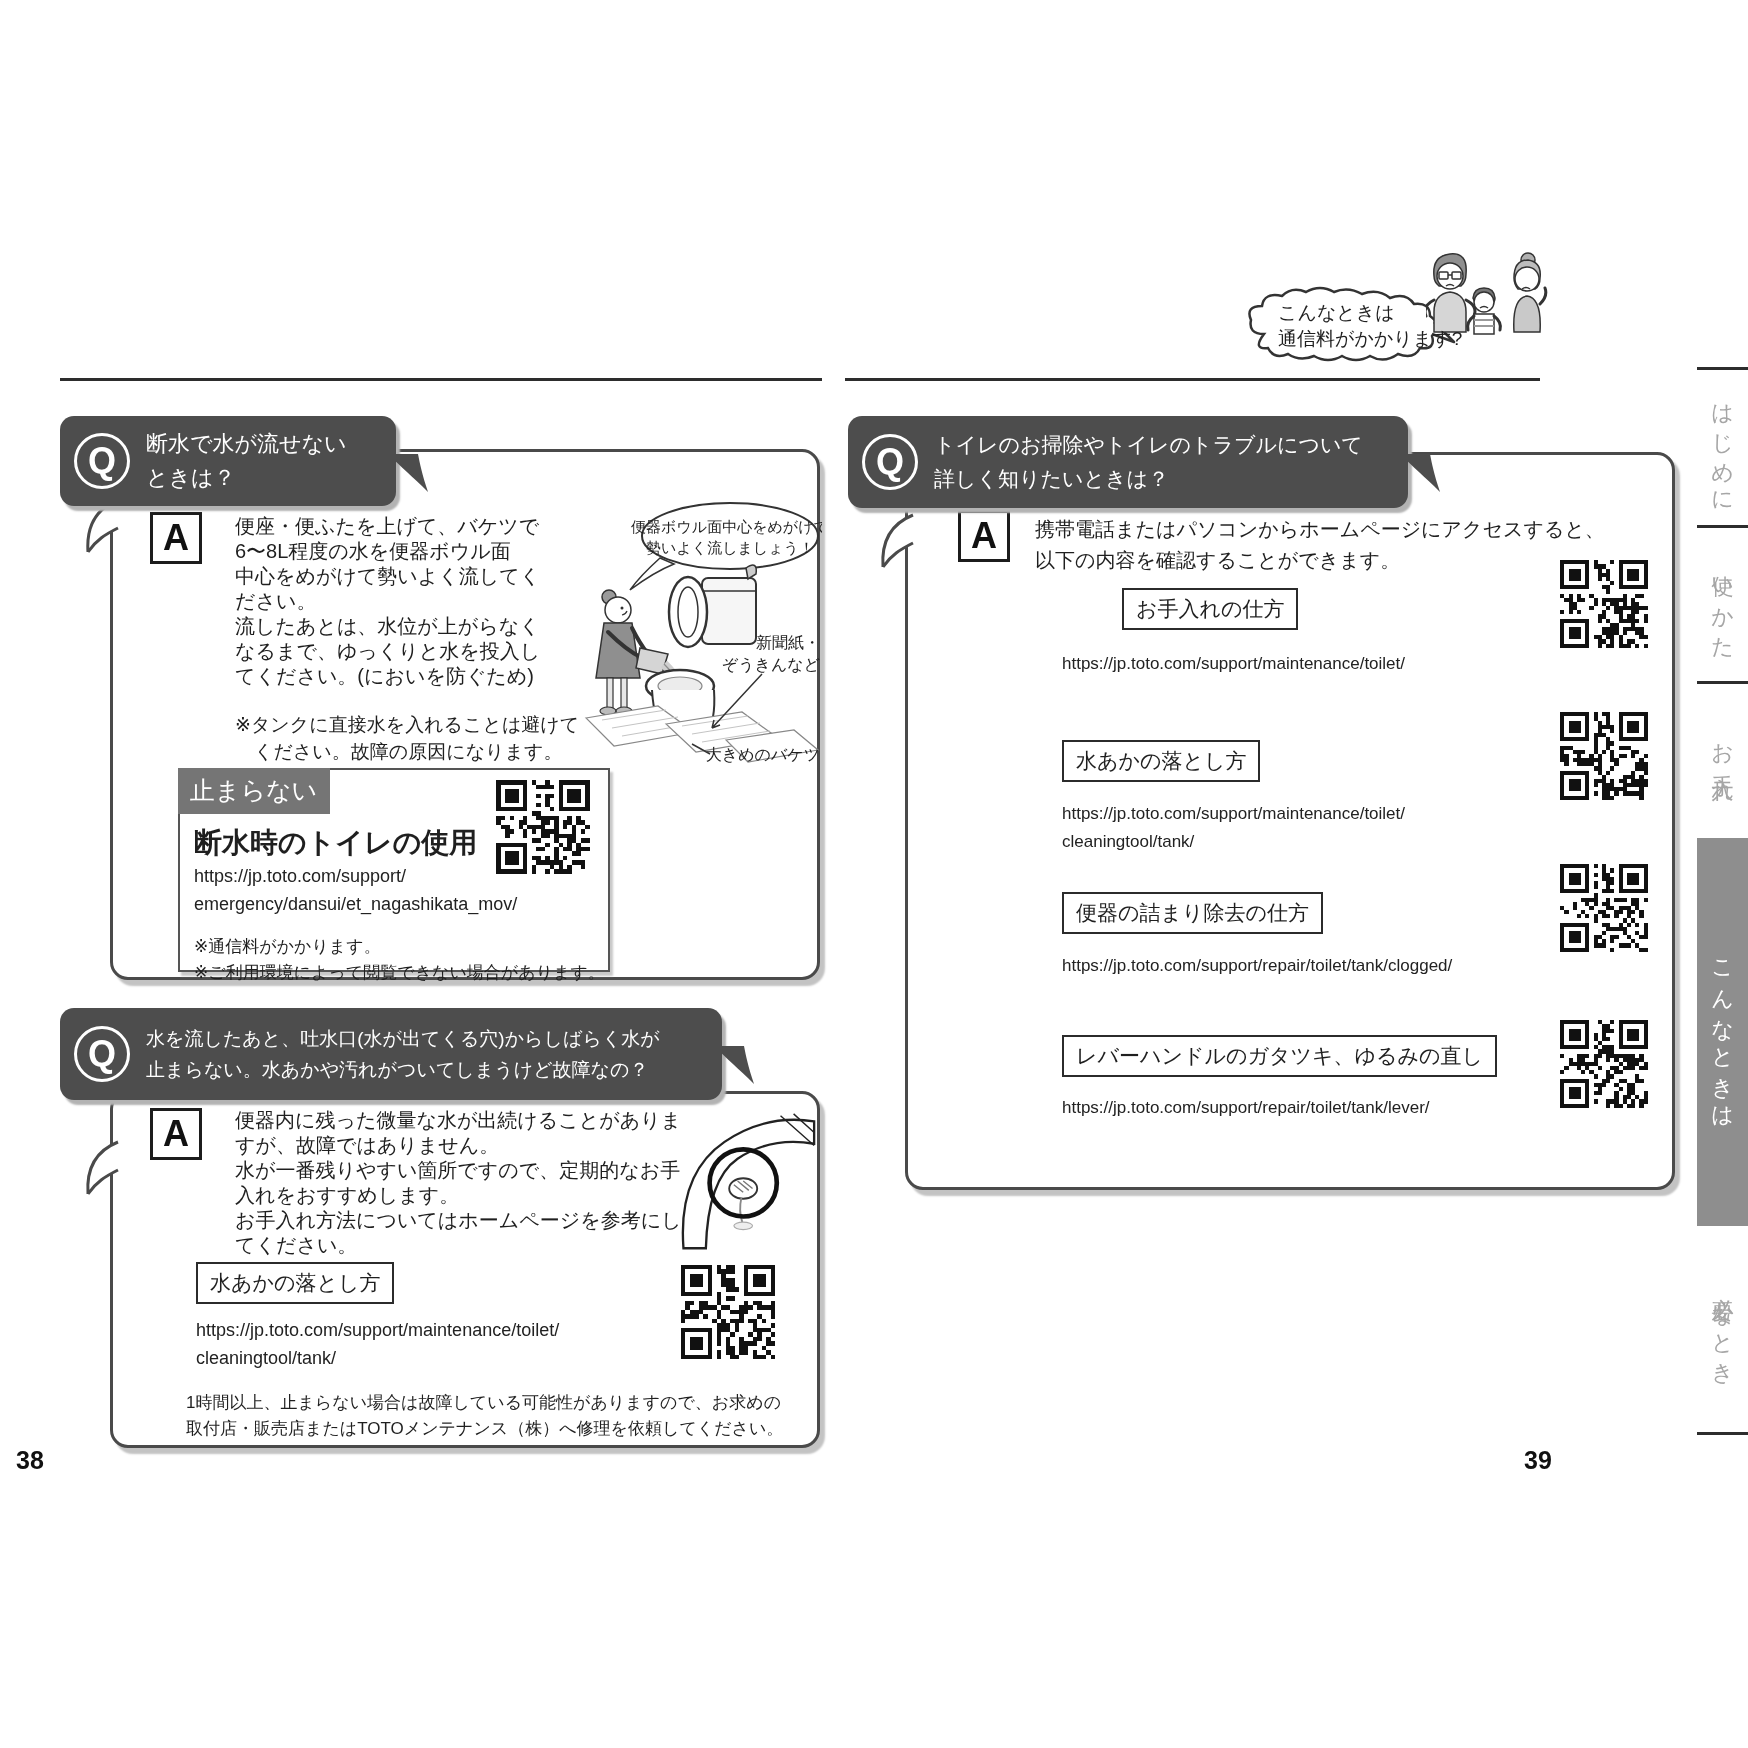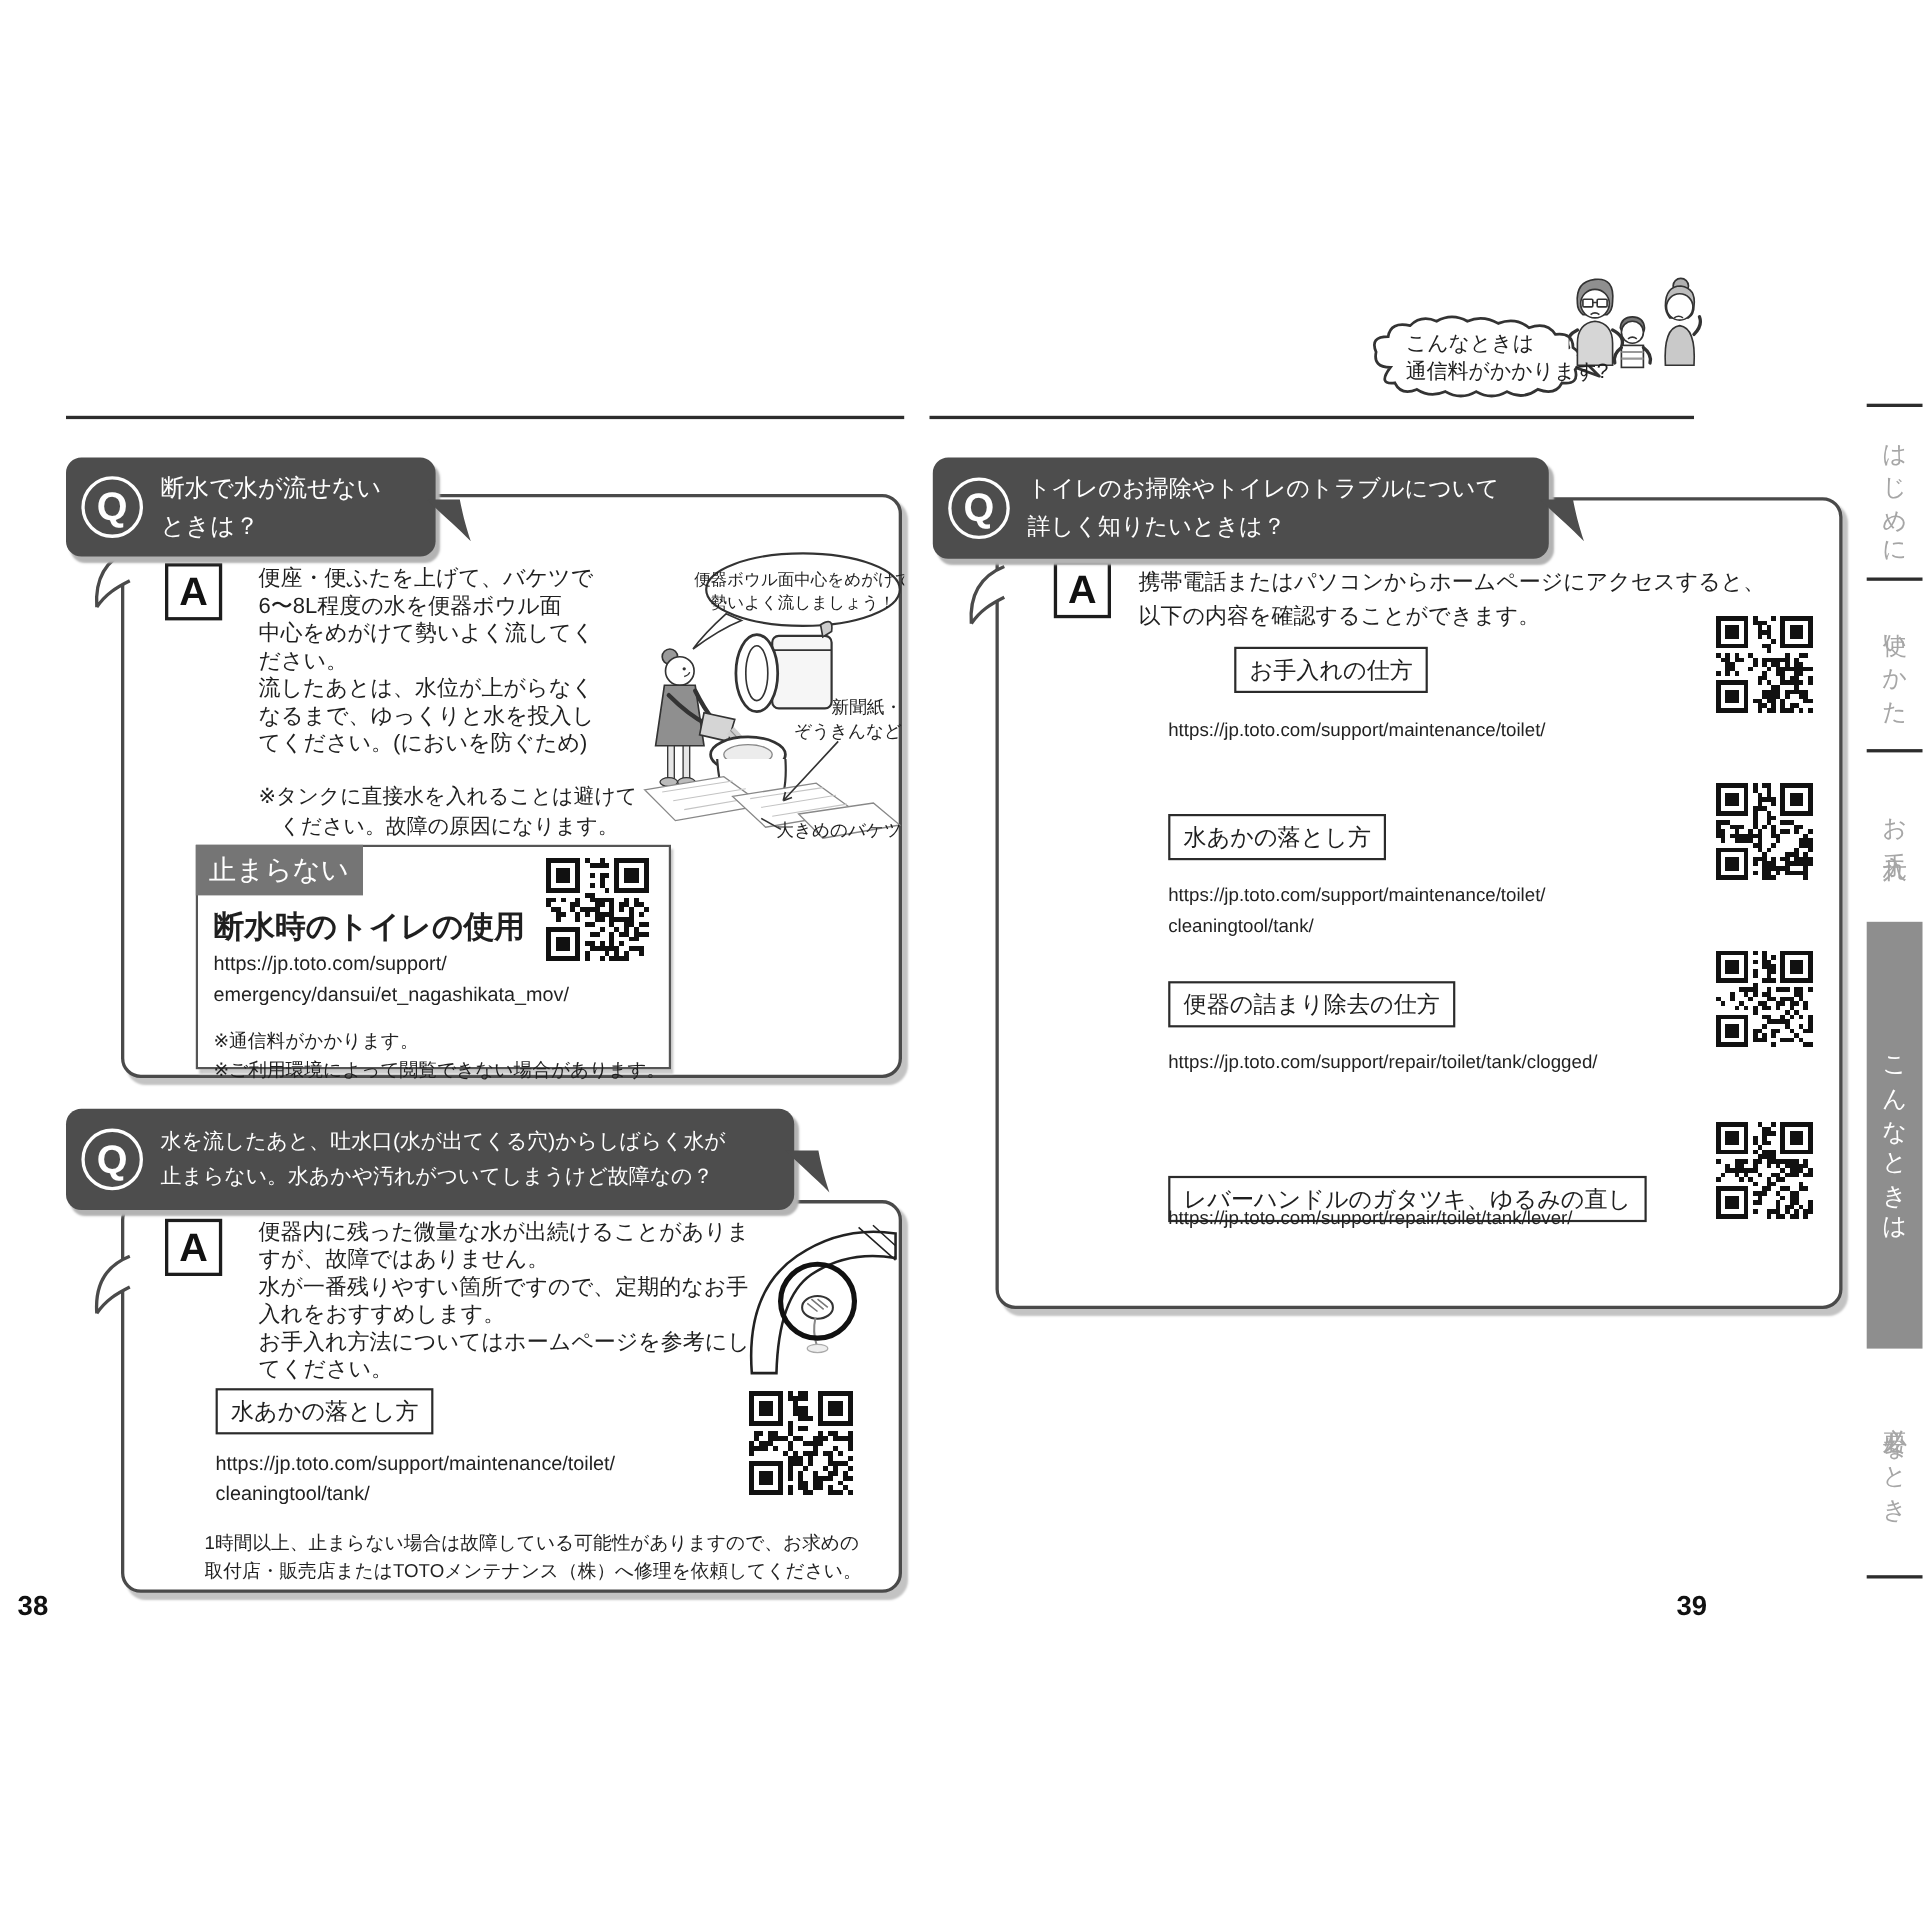--- a/index.html
+++ b/index.html
@@ -278,21 +278,21 @@
   <span class="labelbox" style="left:1062px;top:892px;">便器の詰まり除去の仕方</span>
   <div class="url url-r" style="left:1062px;top:952px;">
       <div class="tline">https://jp.toto.com/support/repair/toilet/tank/clogged/</div>
     </div>
   <div class="qr" style="left:1556px;top:860px;width:96px;height:96px;">
       <svg viewBox="-1 -1 23 23" shape-rendering="crispEdges">
         <path d="M0 0h1v1h-1zM1 0h1v1h-1zM2 0h1v1h-1zM3 0h1v1h-1zM4 0h1v1h-1zM5 0h1v1h-1zM6 0h1v1h-1zM8 0h1v1h-1zM10 0h1v1h-1zM14 0h1v1h-1zM15 0h1v1h-1zM16 0h1v1h-1zM17 0h1v1h-1zM18 0h1v1h-1zM19 0h1v1h-1zM20 0h1v1h-1zM0 1h1v1h-1zM6 1h1v1h-1zM10 1h1v1h-1zM12 1h1v1h-1zM14 1h1v1h-1zM20 1h1v1h-1zM0 2h1v1h-1zM2 2h1v1h-1zM3 2h1v1h-1zM4 2h1v1h-1zM6 2h1v1h-1zM8 2h1v1h-1zM10 2h1v1h-1zM11 2h1v1h-1zM14 2h1v1h-1zM16 2h1v1h-1zM17 2h1v1h-1zM18 2h1v1h-1zM20 2h1v1h-1zM0 3h1v1h-1zM2 3h1v1h-1zM3 3h1v1h-1zM4 3h1v1h-1zM6 3h1v1h-1zM10 3h1v1h-1zM11 3h1v1h-1zM12 3h1v1h-1zM14 3h1v1h-1zM16 3h1v1h-1zM17 3h1v1h-1zM18 3h1v1h-1zM20 3h1v1h-1zM0 4h1v1h-1zM2 4h1v1h-1zM3 4h1v1h-1zM4 4h1v1h-1zM6 4h1v1h-1zM8 4h1v1h-1zM11 4h1v1h-1zM12 4h1v1h-1zM14 4h1v1h-1zM16 4h1v1h-1zM17 4h1v1h-1zM18 4h1v1h-1zM20 4h1v1h-1zM0 5h1v1h-1zM6 5h1v1h-1zM8 5h1v1h-1zM11 5h1v1h-1zM14 5h1v1h-1zM20 5h1v1h-1zM0 6h1v1h-1zM1 6h1v1h-1zM2 6h1v1h-1zM3 6h1v1h-1zM4 6h1v1h-1zM5 6h1v1h-1zM6 6h1v1h-1zM10 6h1v1h-1zM11 6h1v1h-1zM12 6h1v1h-1zM14 6h1v1h-1zM15 6h1v1h-1zM16 6h1v1h-1zM17 6h1v1h-1zM18 6h1v1h-1zM19 6h1v1h-1zM20 6h1v1h-1zM8 7h1v1h-1zM5 8h1v1h-1zM6 8h1v1h-1zM7 8h1v1h-1zM8 8h1v1h-1zM11 8h1v1h-1zM13 8h1v1h-1zM14 8h1v1h-1zM15 8h1v1h-1zM17 8h1v1h-1zM18 8h1v1h-1zM20 8h1v1h-1zM3 9h1v1h-1zM6 9h1v1h-1zM8 9h1v1h-1zM10 9h1v1h-1zM11 9h1v1h-1zM17 9h1v1h-1zM18 9h1v1h-1zM0 10h1v1h-1zM3 10h1v1h-1zM7 10h1v1h-1zM11 10h1v1h-1zM12 10h1v1h-1zM14 10h1v1h-1zM15 10h1v1h-1zM16 10h1v1h-1zM18 10h1v1h-1zM1 11h1v1h-1zM5 11h1v1h-1zM9 11h1v1h-1zM10 11h1v1h-1zM13 11h1v1h-1zM14 11h1v1h-1zM16 11h1v1h-1zM17 11h1v1h-1zM19 11h1v1h-1zM4 12h1v1h-1zM6 12h1v1h-1zM8 12h1v1h-1zM10 12h1v1h-1zM11 12h1v1h-1zM13 12h1v1h-1zM16 12h1v1h-1zM19 12h1v1h-1zM8 13h1v1h-1zM15 13h1v1h-1zM17 13h1v1h-1zM0 14h1v1h-1zM1 14h1v1h-1zM2 14h1v1h-1zM3 14h1v1h-1zM4 14h1v1h-1zM5 14h1v1h-1zM6 14h1v1h-1zM10 14h1v1h-1zM11 14h1v1h-1zM14 14h1v1h-1zM16 14h1v1h-1zM18 14h1v1h-1zM20 14h1v1h-1zM0 15h1v1h-1zM6 15h1v1h-1zM11 15h1v1h-1zM12 15h1v1h-1zM13 15h1v1h-1zM14 15h1v1h-1zM15 15h1v1h-1zM20 15h1v1h-1zM0 16h1v1h-1zM2 16h1v1h-1zM3 16h1v1h-1zM4 16h1v1h-1zM6 16h1v1h-1zM10 16h1v1h-1zM15 16h1v1h-1zM18 16h1v1h-1zM20 16h1v1h-1zM0 17h1v1h-1zM2 17h1v1h-1zM3 17h1v1h-1zM4 17h1v1h-1zM6 17h1v1h-1zM8 17h1v1h-1zM9 17h1v1h-1zM12 17h1v1h-1zM13 17h1v1h-1zM16 17h1v1h-1zM19 17h1v1h-1zM20 17h1v1h-1zM0 18h1v1h-1zM2 18h1v1h-1zM3 18h1v1h-1zM4 18h1v1h-1zM6 18h1v1h-1zM8 18h1v1h-1zM10 18h1v1h-1zM12 18h1v1h-1zM17 18h1v1h-1zM0 19h1v1h-1zM6 19h1v1h-1zM8 19h1v1h-1zM9 19h1v1h-1zM10 19h1v1h-1zM14 19h1v1h-1zM15 19h1v1h-1zM16 19h1v1h-1zM18 19h1v1h-1zM0 20h1v1h-1zM1 20h1v1h-1zM2 20h1v1h-1zM3 20h1v1h-1zM4 20h1v1h-1zM5 20h1v1h-1zM6 20h1v1h-1zM12 20h1v1h-1zM19 20h1v1h-1zM20 20h1v1h-1z" fill="#111"></path>
       </svg>
     </div>
 
-  <span class="labelbox" style="left:1062px;top:1035px;margin-top:34px;">レバーハンドルのガタツキ、ゆるみの直し</span>
+  <span class="labelbox" style="left:1062px;top:1035px;">レバーハンドルのガタツキ、ゆるみの直し</span>
   <div class="url url-r" style="left:1062px;top:1094px;">
       <div class="tline">https://jp.toto.com/support/repair/toilet/tank/lever/</div>
     </div>
   <div class="qr" style="left:1556px;top:1016px;width:96px;height:96px;">
       <svg viewBox="-1 -1 23 23" shape-rendering="crispEdges">
         <path d="M0 0h1v1h-1zM1 0h1v1h-1zM2 0h1v1h-1zM3 0h1v1h-1zM4 0h1v1h-1zM5 0h1v1h-1zM6 0h1v1h-1zM9 0h1v1h-1zM12 0h1v1h-1zM14 0h1v1h-1zM15 0h1v1h-1zM16 0h1v1h-1zM17 0h1v1h-1zM18 0h1v1h-1zM19 0h1v1h-1zM20 0h1v1h-1zM0 1h1v1h-1zM6 1h1v1h-1zM10 1h1v1h-1zM11 1h1v1h-1zM14 1h1v1h-1zM20 1h1v1h-1zM0 2h1v1h-1zM2 2h1v1h-1zM3 2h1v1h-1zM4 2h1v1h-1zM6 2h1v1h-1zM10 2h1v1h-1zM11 2h1v1h-1zM12 2h1v1h-1zM14 2h1v1h-1zM16 2h1v1h-1zM17 2h1v1h-1zM18 2h1v1h-1zM20 2h1v1h-1zM0 3h1v1h-1zM2 3h1v1h-1zM3 3h1v1h-1zM4 3h1v1h-1zM6 3h1v1h-1zM8 3h1v1h-1zM10 3h1v1h-1zM14 3h1v1h-1zM16 3h1v1h-1zM17 3h1v1h-1zM18 3h1v1h-1zM20 3h1v1h-1zM0 4h1v1h-1zM2 4h1v1h-1zM3 4h1v1h-1zM4 4h1v1h-1zM6 4h1v1h-1zM8 4h1v1h-1zM10 4h1v1h-1zM11 4h1v1h-1zM14 4h1v1h-1zM16 4h1v1h-1zM17 4h1v1h-1zM18 4h1v1h-1zM20 4h1v1h-1zM0 5h1v1h-1zM6 5h1v1h-1zM9 5h1v1h-1zM14 5h1v1h-1zM20 5h1v1h-1zM0 6h1v1h-1zM1 6h1v1h-1zM2 6h1v1h-1zM3 6h1v1h-1zM4 6h1v1h-1zM5 6h1v1h-1zM6 6h1v1h-1zM8 6h1v1h-1zM10 6h1v1h-1zM11 6h1v1h-1zM12 6h1v1h-1zM14 6h1v1h-1zM15 6h1v1h-1zM16 6h1v1h-1zM17 6h1v1h-1zM18 6h1v1h-1zM19 6h1v1h-1zM20 6h1v1h-1zM9 7h1v1h-1zM10 7h1v1h-1zM11 7h1v1h-1zM12 7h1v1h-1zM0 8h1v1h-1zM4 8h1v1h-1zM5 8h1v1h-1zM6 8h1v1h-1zM8 8h1v1h-1zM9 8h1v1h-1zM11 8h1v1h-1zM12 8h1v1h-1zM13 8h1v1h-1zM14 8h1v1h-1zM15 8h1v1h-1zM16 8h1v1h-1zM17 8h1v1h-1zM19 8h1v1h-1zM2 9h1v1h-1zM4 9h1v1h-1zM5 9h1v1h-1zM8 9h1v1h-1zM11 9h1v1h-1zM13 9h1v1h-1zM15 9h1v1h-1zM16 9h1v1h-1zM17 9h1v1h-1zM18 9h1v1h-1zM19 9h1v1h-1zM2 10h1v1h-1zM3 10h1v1h-1zM4 10h1v1h-1zM5 10h1v1h-1zM6 10h1v1h-1zM7 10h1v1h-1zM8 10h1v1h-1zM14 10h1v1h-1zM16 10h1v1h-1zM17 10h1v1h-1zM18 10h1v1h-1zM20 10h1v1h-1zM1 11h1v1h-1zM4 11h1v1h-1zM6 11h1v1h-1zM9 11h1v1h-1zM12 11h1v1h-1zM13 11h1v1h-1zM15 11h1v1h-1zM16 11h1v1h-1zM17 11h1v1h-1zM19 11h1v1h-1zM20 11h1v1h-1zM0 12h1v1h-1zM5 12h1v1h-1zM7 12h1v1h-1zM11 12h1v1h-1zM13 12h1v1h-1zM14 12h1v1h-1zM8 13h1v1h-1zM11 13h1v1h-1zM12 13h1v1h-1zM18 13h1v1h-1zM0 14h1v1h-1zM1 14h1v1h-1zM2 14h1v1h-1zM3 14h1v1h-1zM4 14h1v1h-1zM5 14h1v1h-1zM6 14h1v1h-1zM10 14h1v1h-1zM11 14h1v1h-1zM14 14h1v1h-1zM15 14h1v1h-1zM18 14h1v1h-1zM19 14h1v1h-1zM0 15h1v1h-1zM6 15h1v1h-1zM8 15h1v1h-1zM9 15h1v1h-1zM10 15h1v1h-1zM13 15h1v1h-1zM16 15h1v1h-1zM17 15h1v1h-1zM0 16h1v1h-1zM2 16h1v1h-1zM3 16h1v1h-1zM4 16h1v1h-1zM6 16h1v1h-1zM9 16h1v1h-1zM14 16h1v1h-1zM16 16h1v1h-1zM17 16h1v1h-1zM0 17h1v1h-1zM2 17h1v1h-1zM3 17h1v1h-1zM4 17h1v1h-1zM6 17h1v1h-1zM8 17h1v1h-1zM9 17h1v1h-1zM13 17h1v1h-1zM16 17h1v1h-1zM17 17h1v1h-1zM20 17h1v1h-1zM0 18h1v1h-1zM2 18h1v1h-1zM3 18h1v1h-1zM4 18h1v1h-1zM6 18h1v1h-1zM13 18h1v1h-1zM15 18h1v1h-1zM16 18h1v1h-1zM18 18h1v1h-1zM20 18h1v1h-1zM0 19h1v1h-1zM6 19h1v1h-1zM8 19h1v1h-1zM11 19h1v1h-1zM12 19h1v1h-1zM13 19h1v1h-1zM15 19h1v1h-1zM17 19h1v1h-1zM19 19h1v1h-1zM20 19h1v1h-1zM0 20h1v1h-1zM1 20h1v1h-1zM2 20h1v1h-1zM3 20h1v1h-1zM4 20h1v1h-1zM5 20h1v1h-1zM6 20h1v1h-1zM11 20h1v1h-1zM13 20h1v1h-1zM14 20h1v1h-1zM16 20h1v1h-1zM17 20h1v1h-1zM19 20h1v1h-1z" fill="#111"></path>
       </svg>
     </div>
 
   <div class="qbubble" style="left:848px;top:416px;width:560px;height:92px;">

